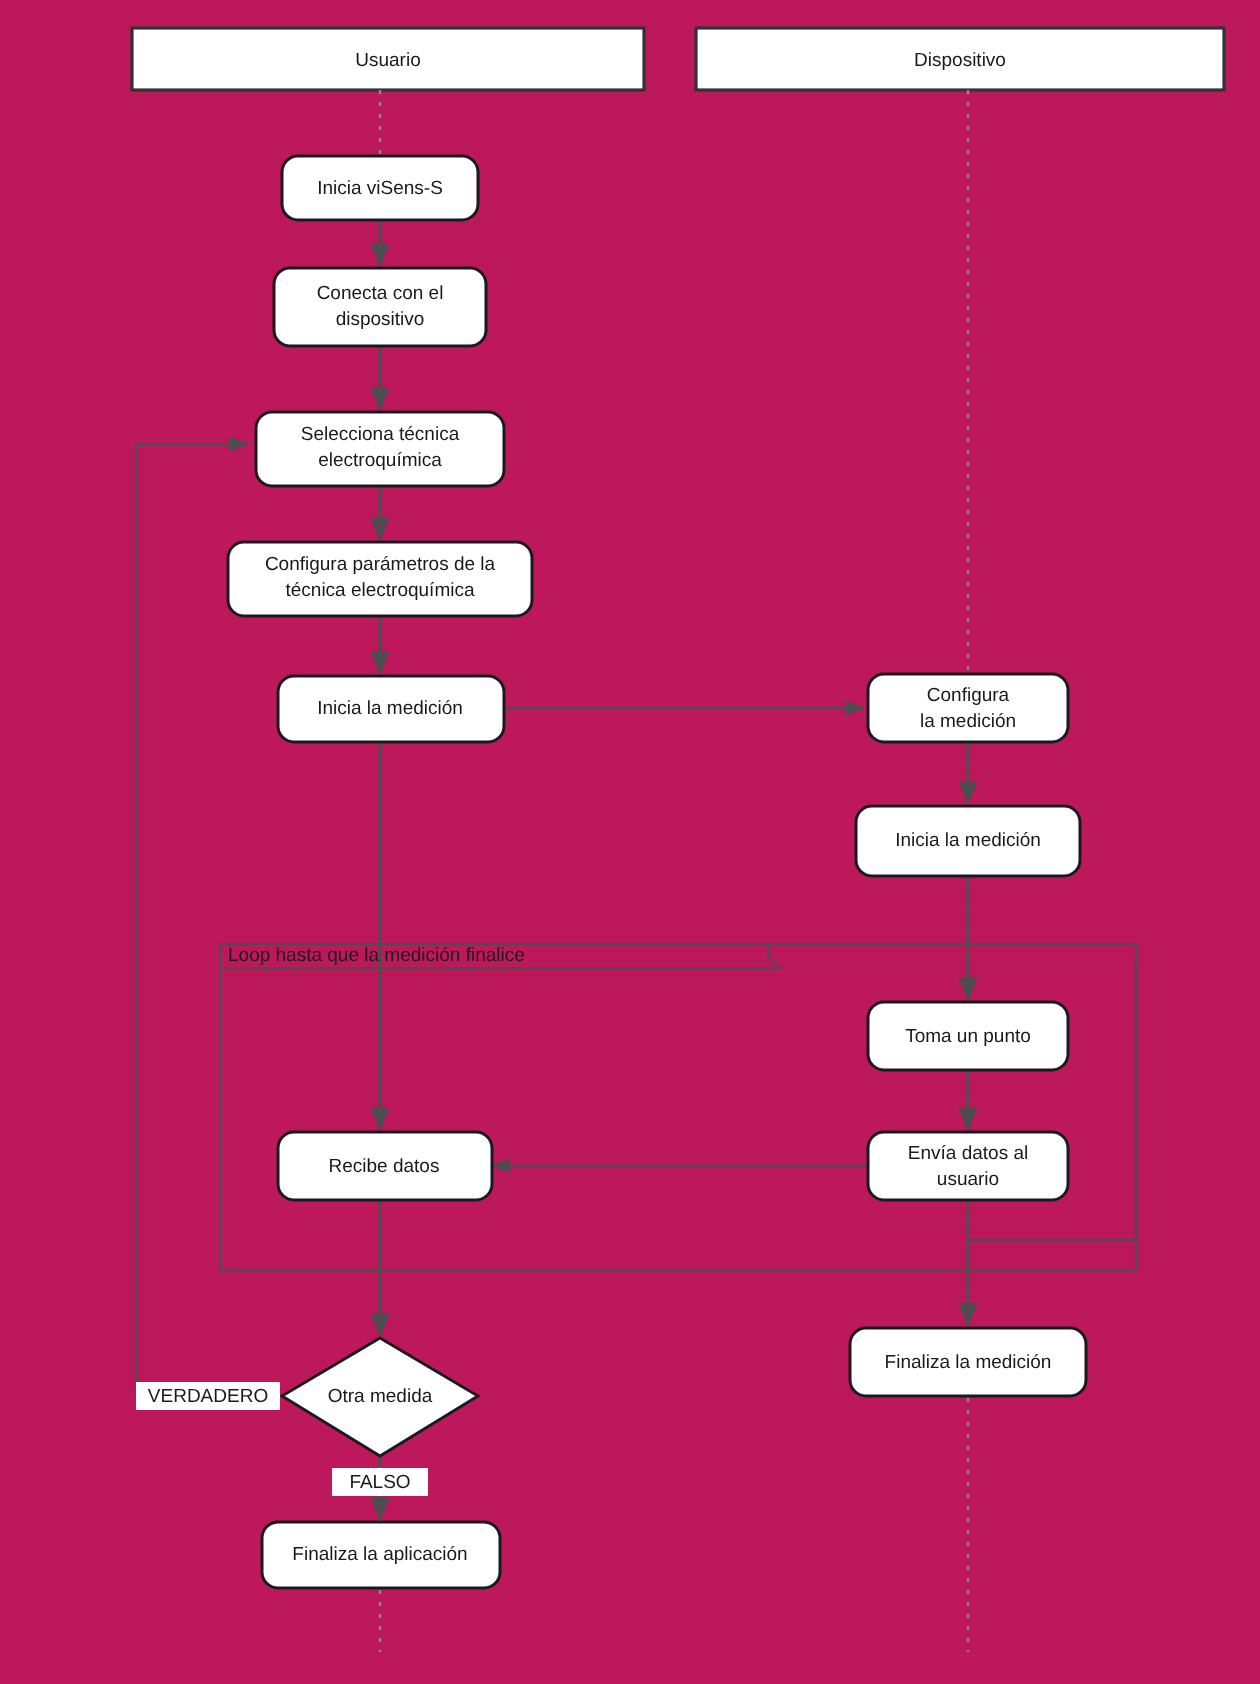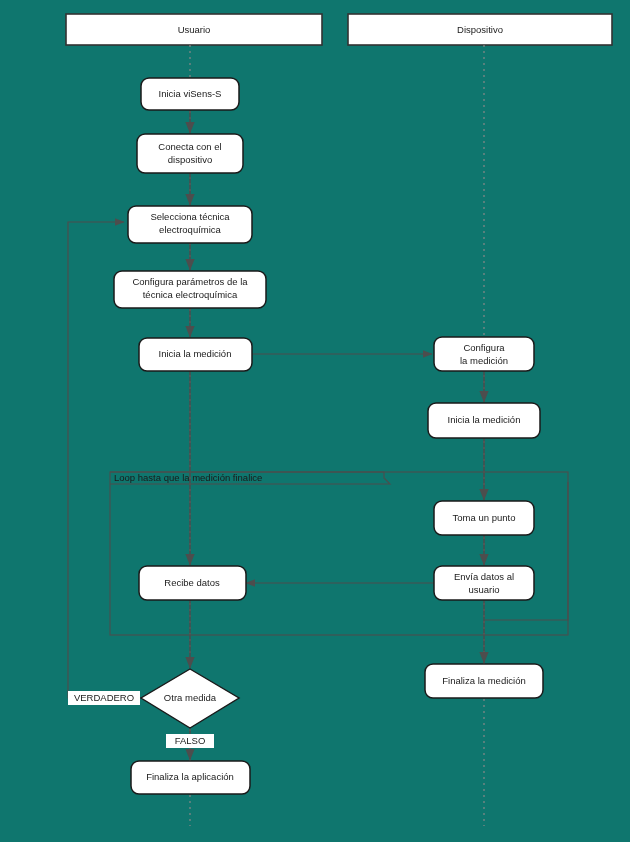--- a/index.html
+++ b/index.html
@@ -8,21 +8,21 @@
     background: #ffffff;
   }
   body {
     font-family: "Liberation Sans", sans-serif;
     -webkit-font-smoothing: antialiased;
   }
   #canvas {
     position: relative;
     width: 630px;
     height: 842px;
-    background: #0f766e;
+    background: #be185d;
     overflow: hidden;
   }
   svg#diagram {
     position: absolute;
     left: 0;
     top: 0;
     width: 630px;
     height: 842px;
   }
   .lifeline-head rect {

